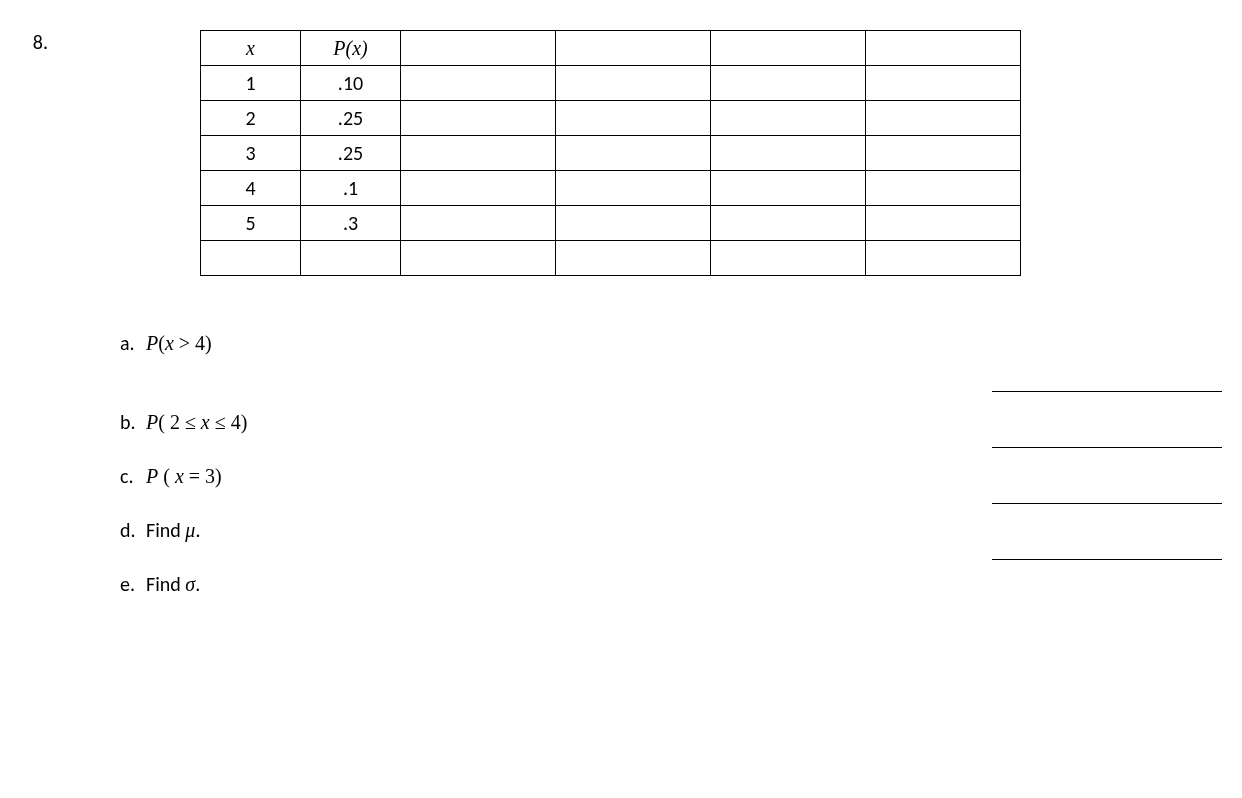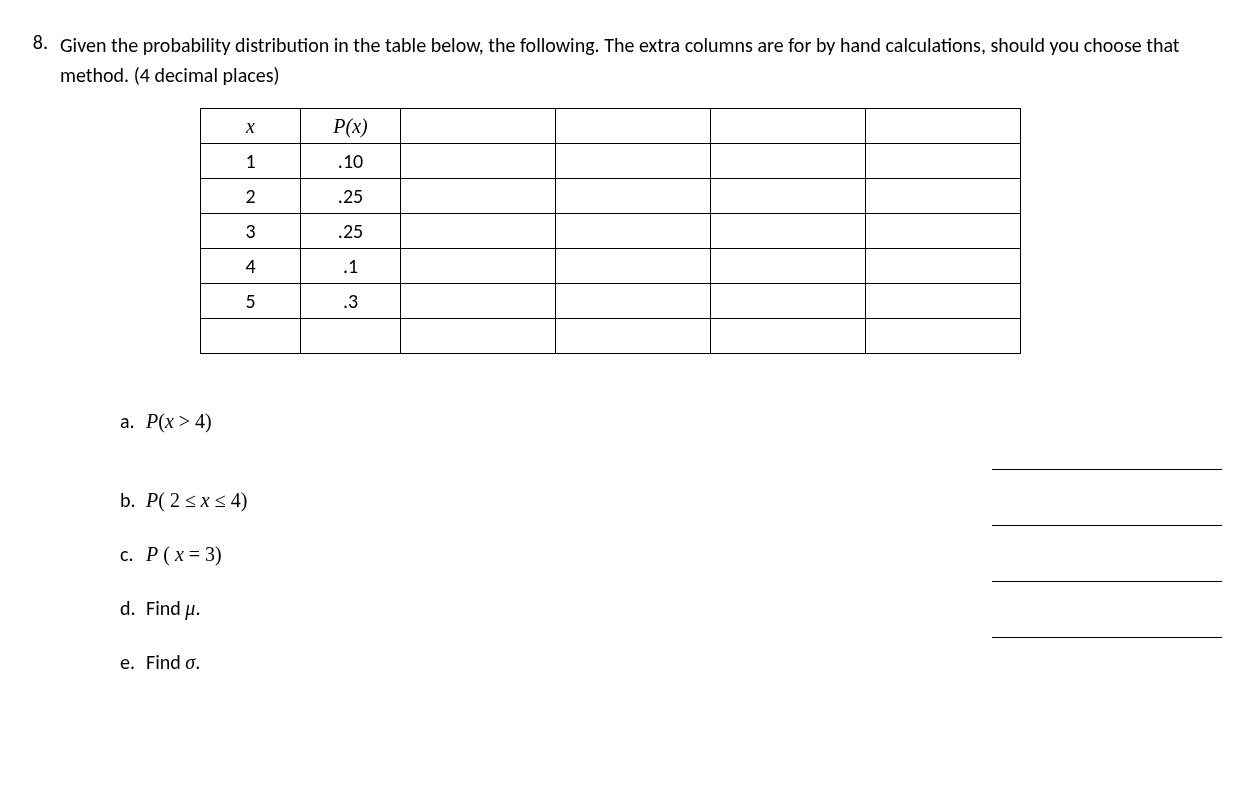--- a/index.html
+++ b/index.html
@@ -93,21 +93,20 @@
     .math {
       font-family: 'Cambria Math', 'Times New Roman', serif;
     }
   </style>
 </head>
 <body>
 
 <div class="problem-container">
   <div class="problem-number">8.</div>
   <div class="problem-content">
-    <div class="problem-text">Given the probability distribution in the table below, the following.  The extra columns are for by hand calculations, should you choose that method. (4 decimal places)</div>
 
     <div class="table-wrapper">
       <table class="prob-table">
         <tbody>
             <tr class="header-row">
           <td class="col-x"><span class="math-italic">x</span></td>
           <td class="col-px"><span class="math-italic">P</span><span class="math">(</span><span class="math-italic">x</span><span class="math">)</span></td>
           <td class="col-blank"></td>
           <td class="col-blank"></td>
           <td class="col-blank"></td>

